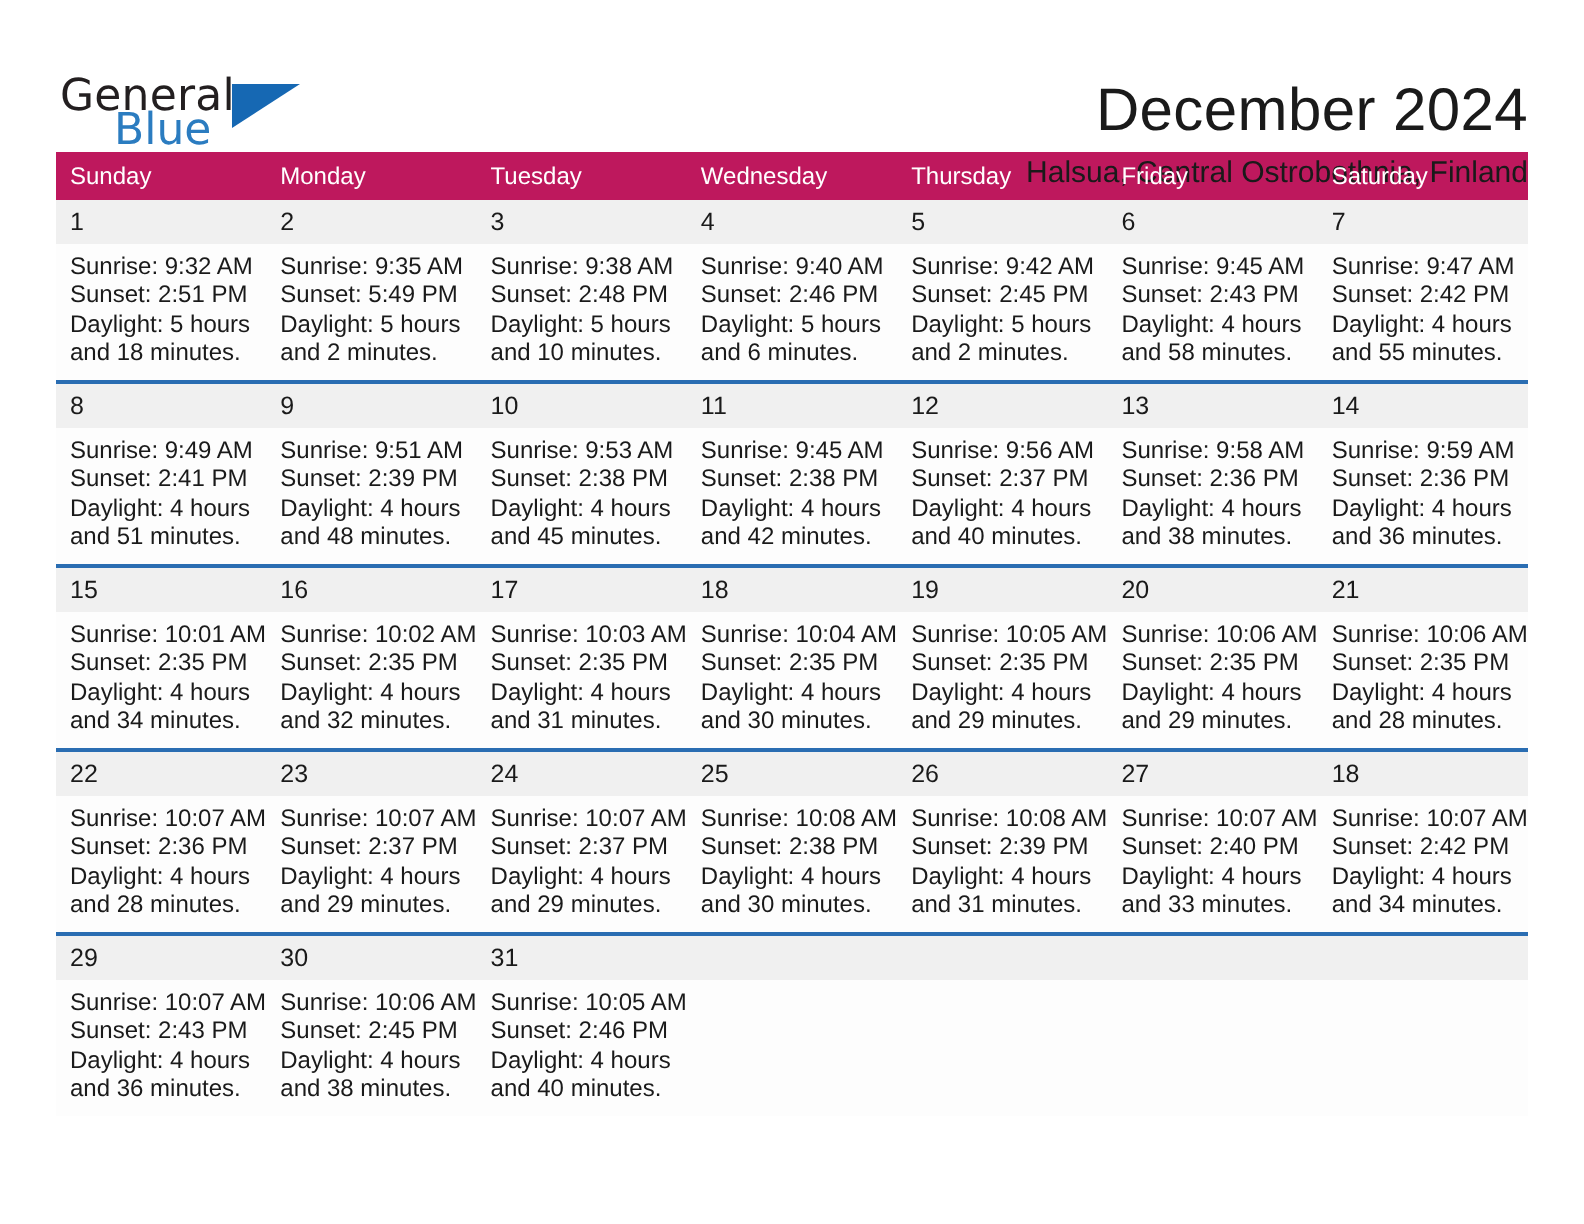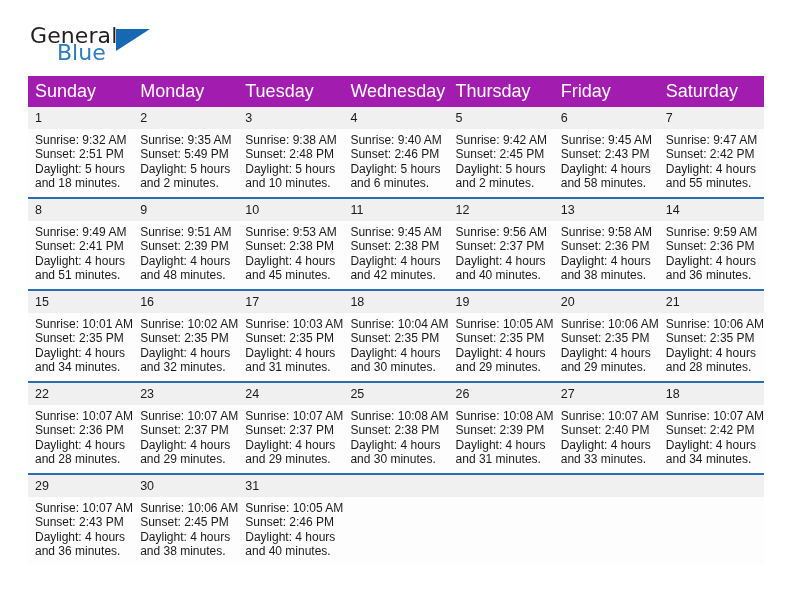--- a/index.html
+++ b/index.html
@@ -18,24 +18,24 @@
     position: relative;
     width: 792px;
     height: 612px;
     box-sizing: border-box;
     padding: 0 28px;
   }
 
   
   .top {
     display: flex;
-    align-items: center;
+    align-items: flex-start;
     justify-content: space-between;
     height: 72px;
-    padding-top: 22px;
+    padding-top: 36px;
     box-sizing: border-box;
   }
   .logo {
     position: relative;
     width: 130px;
     height: 48px;
     flex: 0 0 auto;
   }
   .logo-general {
     position: absolute;
@@ -84,24 +84,24 @@
   }
 
   
   .calendar {
     width: 736px;
     border-collapse: collapse;
     table-layout: fixed;
     margin-top: 4px;
   }
   .calendar th {
-    background: #a21caf;
+    background: #be185d;
     color: #ffffff;
     font-weight: normal;
-    font-size: 18px;
+    font-size: 12px;
     text-align: left;
     padding: 5px 0 5px 7px;
     height: 20px;
     box-sizing: border-box;
     border: none;
   }
   .calendar td {
     vertical-align: top;
     padding: 0;
     border: none;
@@ -135,20 +135,24 @@
 </head>
 <body>
 
 <div class="page">
 
   <div class="top">
     <div class="logo">
       <span class="logo-general">General</span>
       <span class="logo-tri"></span>
       <span class="logo-blue">Blue</span>
+    </div>
+    <div class="titles">
+      <div class="month-title">December 2024</div>
+      <div class="location">Halsua, Central Ostrobothnia, Finland</div>
     </div>
   </div>
 
   <table class="calendar">
     <thead>
       <tr>
         <th>Sunday</th>
         <th>Monday</th>
         <th>Tuesday</th>
         <th>Wednesday</th>

